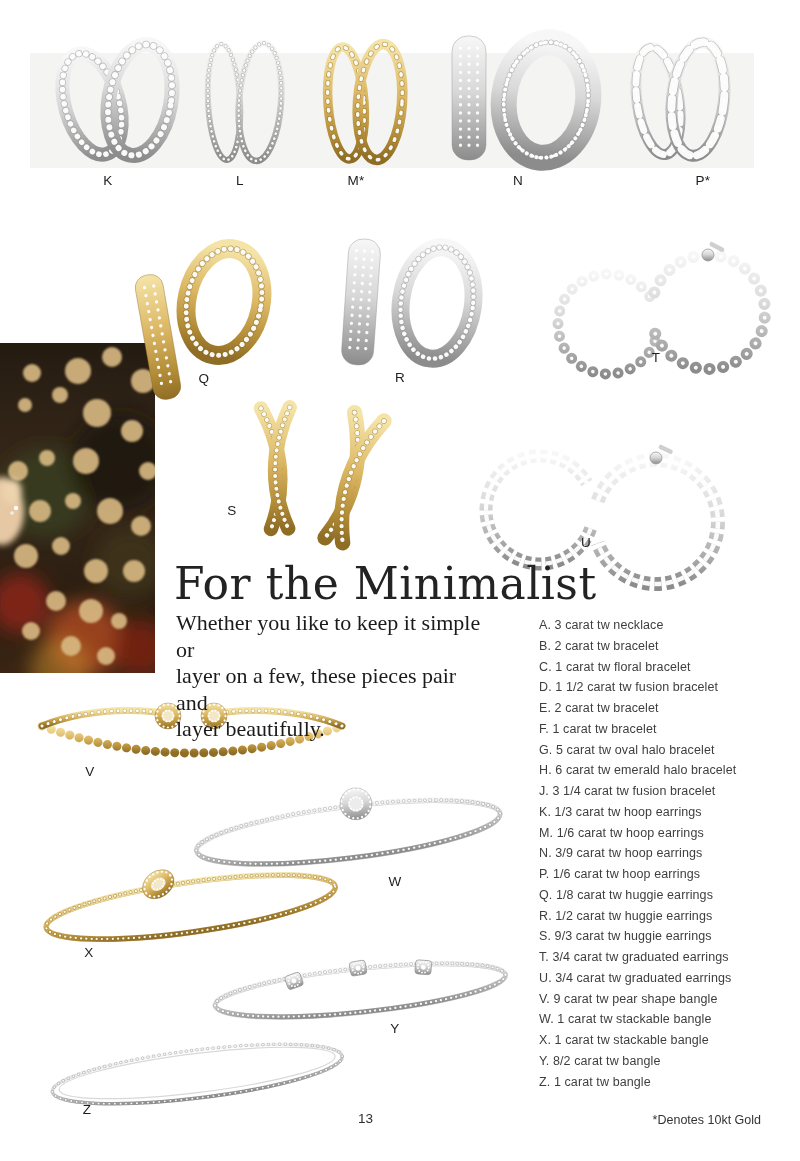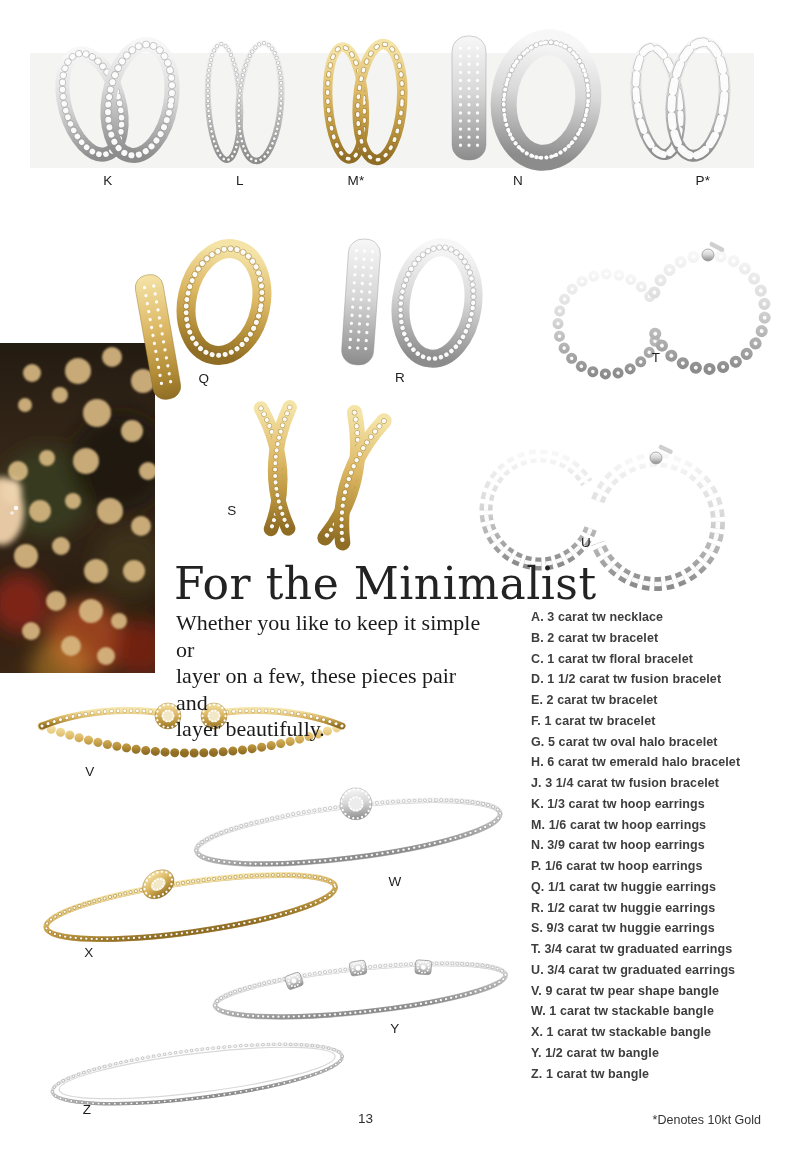--- a/index.html
+++ b/index.html
@@ -10,22 +10,22 @@
   .product{position:absolute;z-index:2;}
   .product svg{overflow:visible;display:block;}
   .plabel{position:absolute;z-index:3;transform:translateX(-50%);
           font-size:13.5px;color:#1e1e1e;letter-spacing:0.3px;}
   .headline{position:absolute;left:174px;top:558px;margin:0;z-index:3;
             font-family:"DejaVu Serif",serif;font-weight:400;font-size:44px;
             letter-spacing:0.5px;color:#232323;white-space:nowrap;}
   .intro{position:absolute;left:176px;top:610px;width:312px;margin:0;z-index:3;
          font-family:"Liberation Serif",serif;font-size:22px;line-height:26.5px;
          color:#1b1b1b;white-space:pre-line;}
-  .legend{position:absolute;left:531px;top:610px;width:250px;margin:0;padding:0;
-          list-style:none;z-index:3;font-weight:bold;}
+  .legend{position:absolute;left:531px;top:610px;width:250px;margin:8px;padding:0;
+          list-style:none;z-index:3;}
   .legend li{height:20.75px;font-size:12.5px;color:#3e3e3e;letter-spacing:0.1px;}
   .pagenum{position:absolute;left:358px;top:1111px;width:30px;text-align:left;
            font-size:13.5px;color:#2e2e2e;z-index:3;}
   .footnote{position:absolute;right:39px;top:1113px;font-size:12.5px;color:#333333;z-index:3;}
   .defs-holder{position:absolute;width:0;height:0;overflow:hidden;}
 </style>
 </head>
 <body>
 
 <div class="page">
@@ -358,29 +358,29 @@
       <li>D. 1 1/2 carat tw fusion bracelet</li>
       <li>E. 2 carat tw bracelet</li>
       <li>F. 1 carat tw bracelet</li>
       <li>G. 5 carat tw oval halo bracelet</li>
       <li>H. 6 carat tw emerald halo bracelet</li>
       <li>J. 3 1/4 carat tw fusion bracelet</li>
       <li>K. 1/3 carat tw hoop earrings</li>
       <li>M. 1/6 carat tw hoop earrings</li>
       <li>N. 3/9 carat tw hoop earrings</li>
       <li>P. 1/6 carat tw hoop earrings</li>
-      <li>Q. 1/1 carat tw huggie earrings</li>
+      <li>Q. 1/8 carat tw huggie earrings</li>
       <li>R. 1/2 carat tw huggie earrings</li>
       <li>S. 9/3 carat tw huggie earrings</li>
       <li>T. 3/4 carat tw graduated earrings</li>
       <li>U. 3/4 carat tw graduated earrings</li>
       <li>V. 9 carat tw pear shape bangle</li>
       <li>W. 1 carat tw stackable bangle</li>
       <li>X. 1 carat tw stackable bangle</li>
-      <li>Y. 1/2 carat tw bangle</li>
+      <li>Y. 8/2 carat tw bangle</li>
       <li>Z. 1 carat tw bangle</li>
     </ul>
 
   <div class="pagenum">13</div>
   <div class="footnote">*Denotes 10kt Gold</div>
 <div class="plabel" style="left: 108px; top: 173px;">K</div>
     <div class="plabel" style="left: 240px; top: 173px;">L</div>
     <div class="plabel" style="left: 356px; top: 173px;">M*</div>
     <div class="plabel" style="left: 518px; top: 173px;">N</div>
     <div class="plabel" style="left: 703px; top: 173px;">P*</div>

